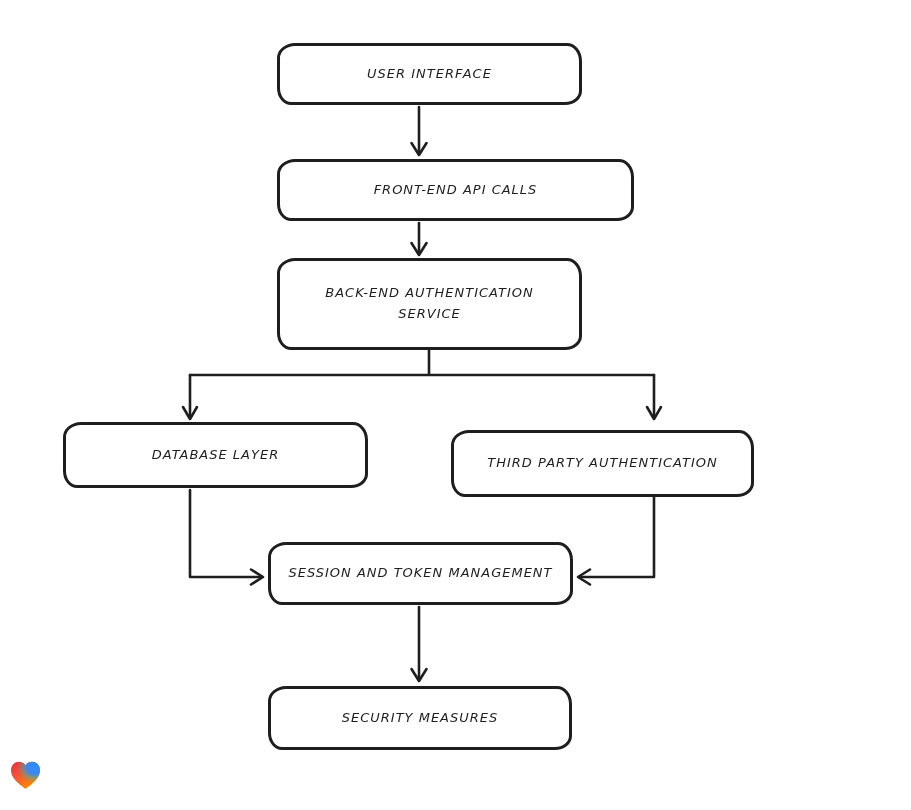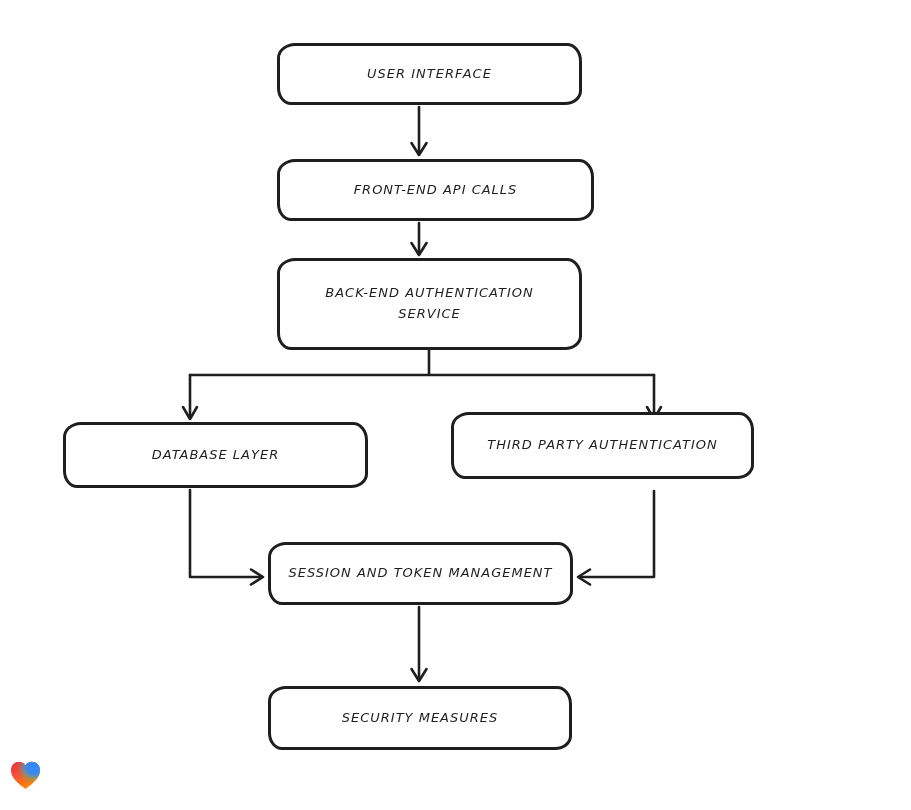--- a/index.html
+++ b/index.html
@@ -33,24 +33,24 @@
     font-size: 13px;
     font-style: italic;
     font-weight: normal;
     letter-spacing: 1px;
     line-height: 1.6;
     color: #1e1e1e;
     text-transform: uppercase;
   }
   
   .n-ui  { left: 277px; top:  43px; width: 305px; height: 62px; }
-  .n-fe  { left: 277px; top: 159px; width: 317px; height: 62px; }
+  .n-fe  { left: 277px; top: 159px; width: 357px; height: 62px; }
   .n-be  { left: 277px; top: 258px; width: 305px; height: 92px; }
   .n-db  { left:  63px; top: 422px; width: 305px; height: 66px; align-items: center; }
-  .n-tp  { left: 451px; top: 412px; width: 303px; height: 67px; }
+  .n-tp  { left: 451px; top: 430px; width: 303px; height: 67px; }
   .n-se  { left: 268px; top: 542px; width: 305px; height: 63px; }
   .n-sm  { left: 268px; top: 686px; width: 304px; height: 64px; }
   .logo-badge {
     position: absolute;
     left: 10px; top: 760px;
     width: 31px; height: 31px;
     cursor: pointer;
   }
 </style>
 </head>

